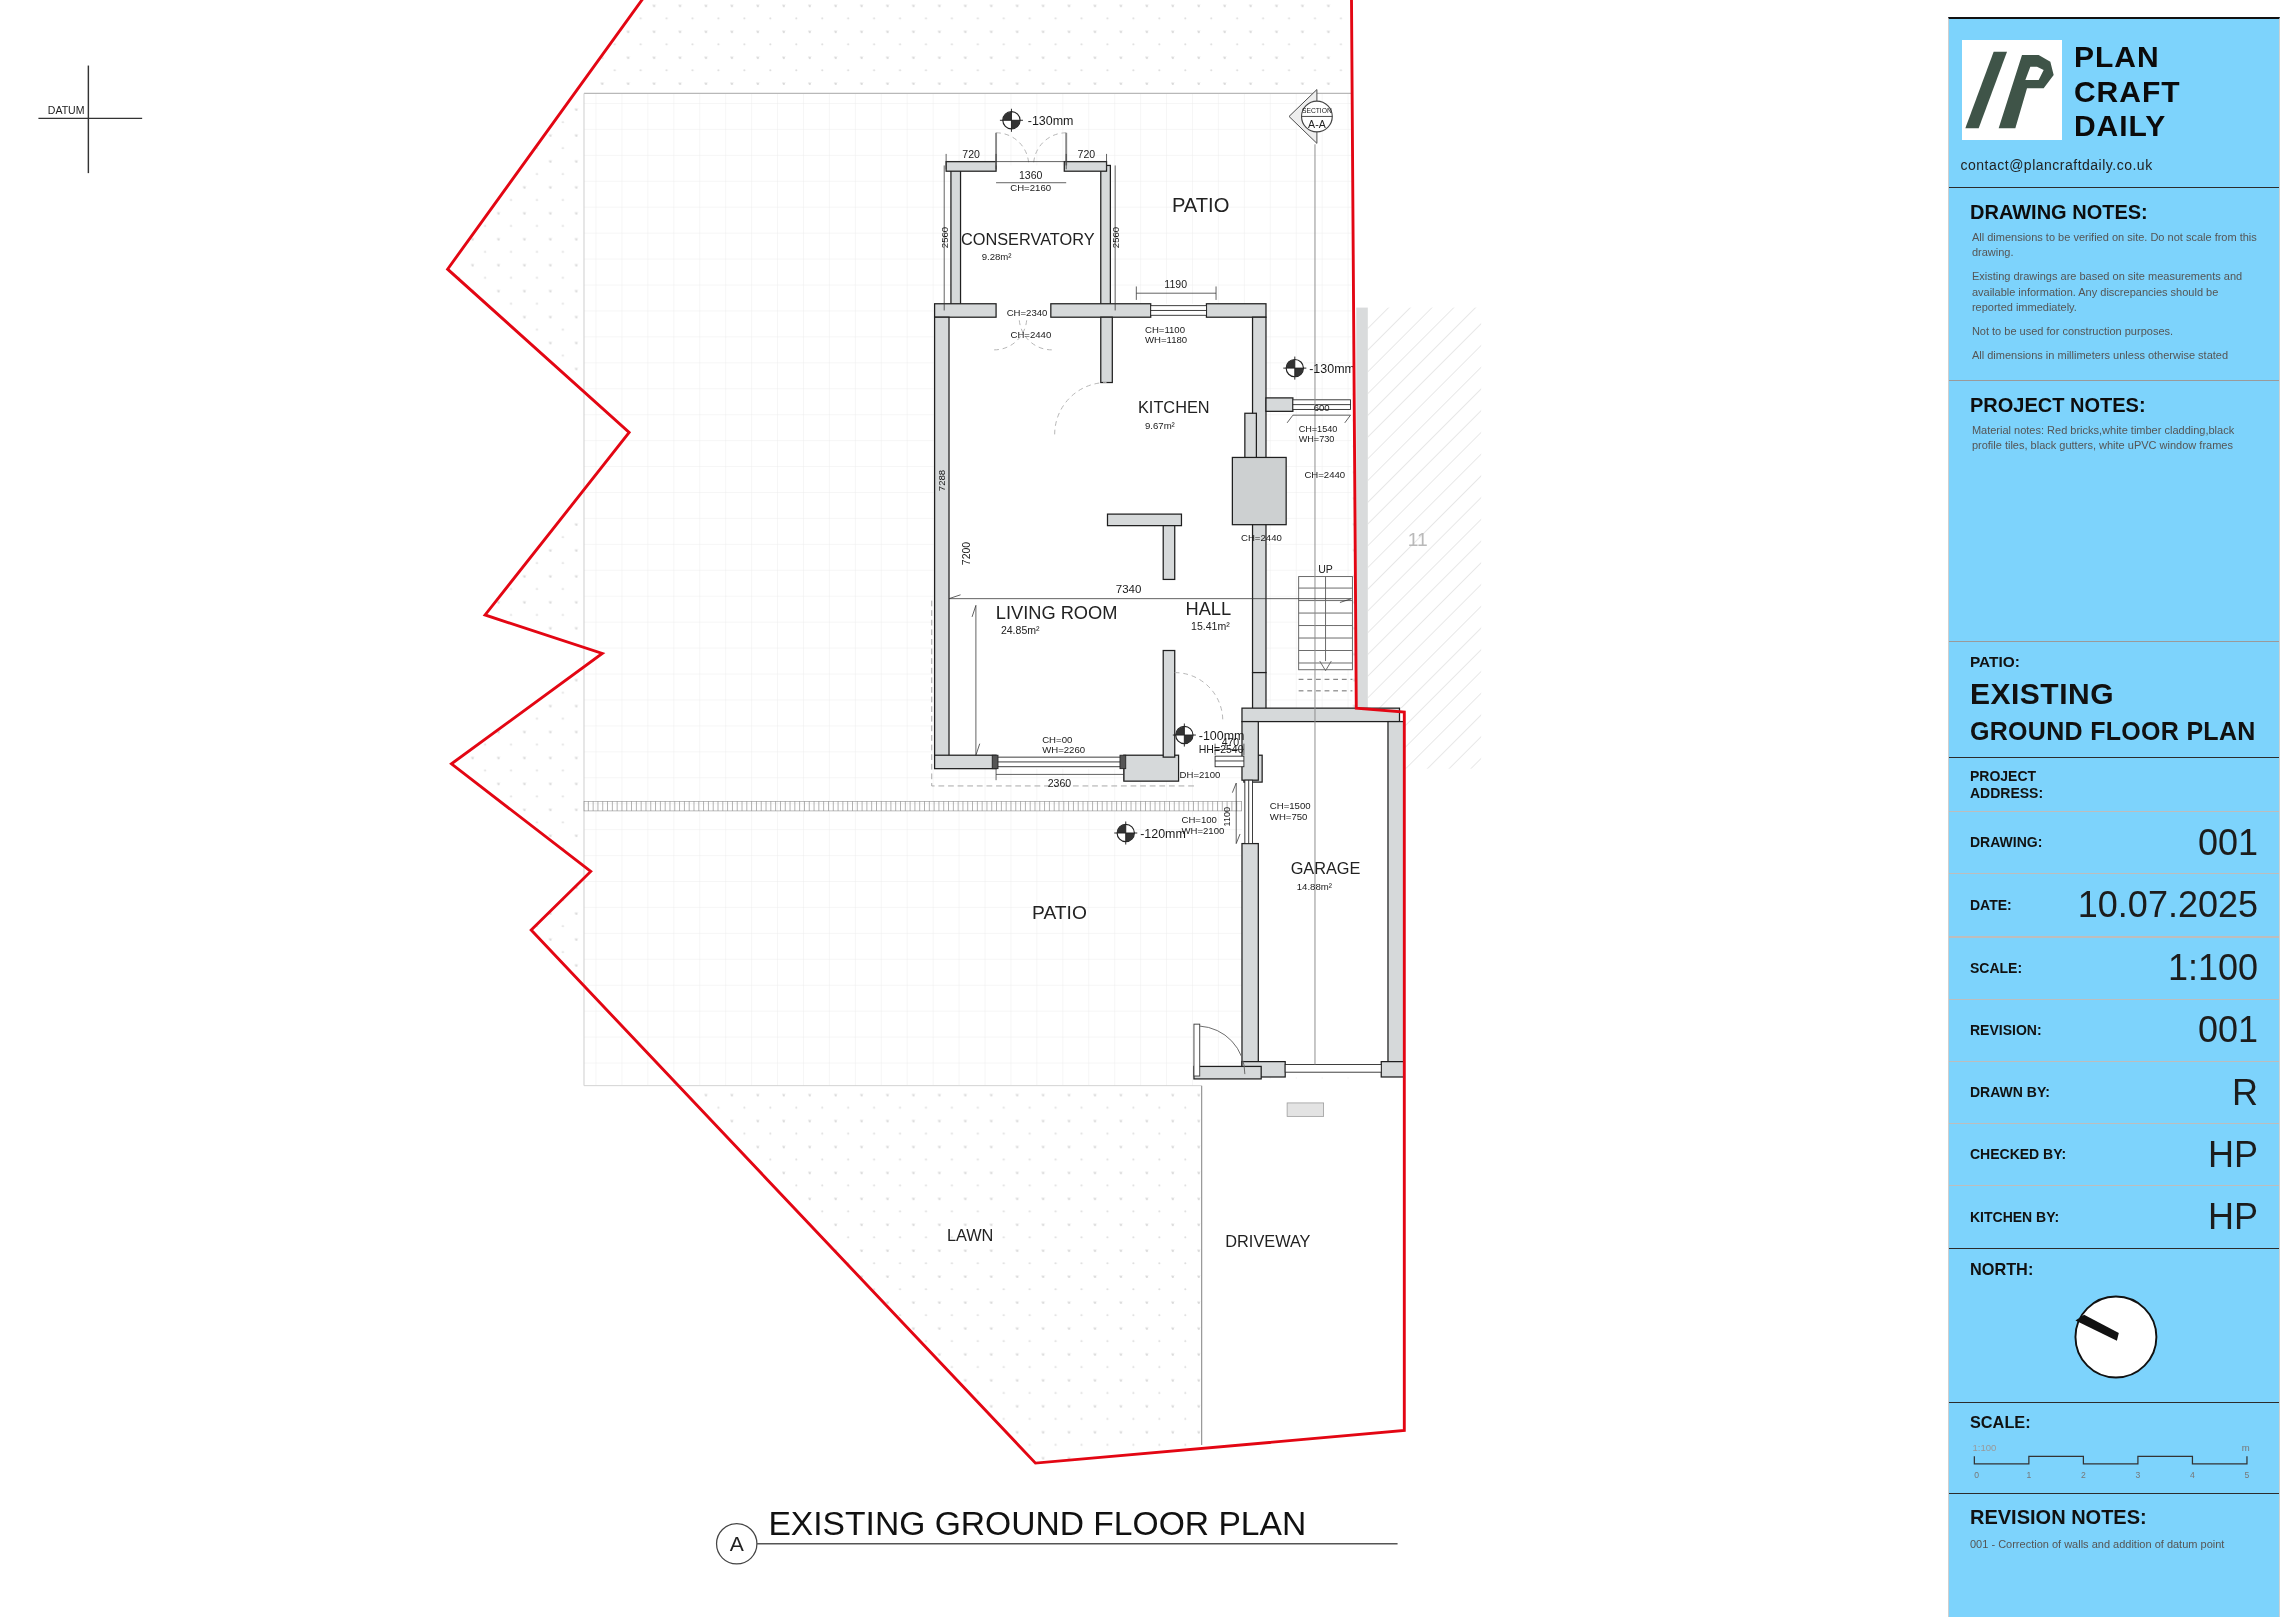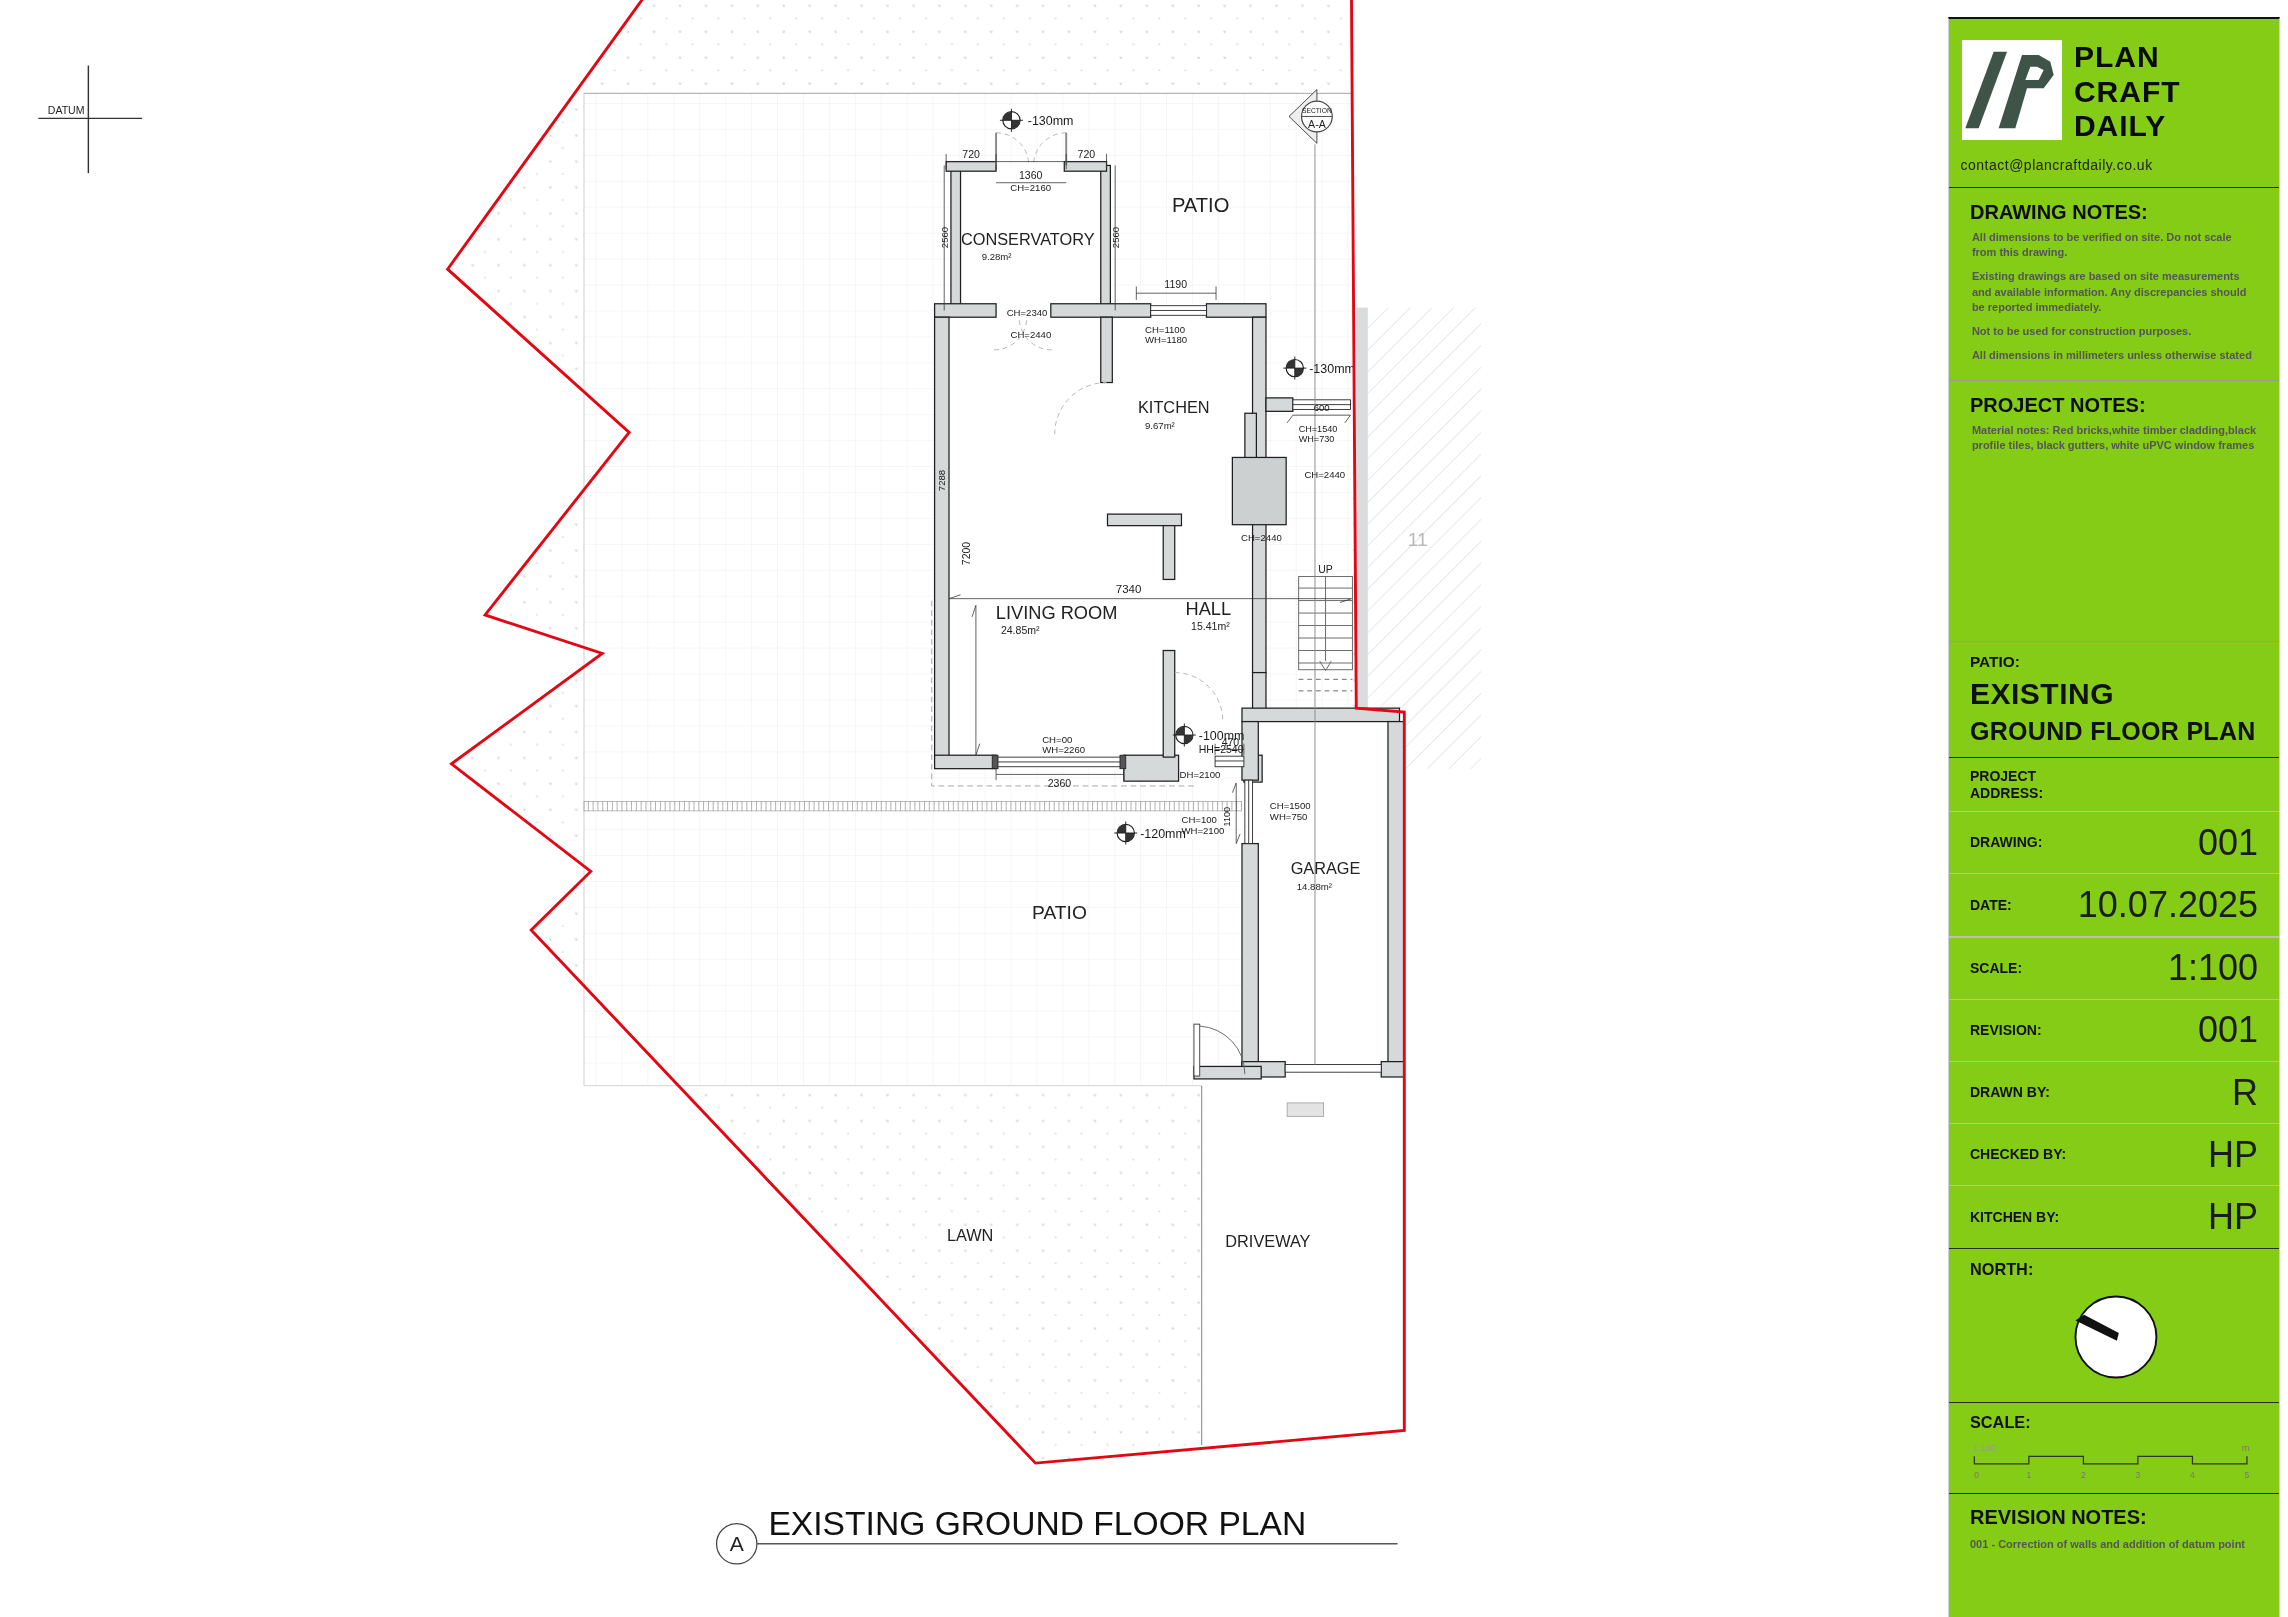--- a/index.html
+++ b/index.html
@@ -2,32 +2,32 @@
 <html><head>
 <meta charset="utf-8">
 <style>
   html,body{margin:0;padding:0;background:#fff;}
   #page{position:relative;width:2288px;height:1618px;background:#ffffff;overflow:hidden;
         font-family:"Liberation Sans",sans-serif;color:#111;}
   #plan-svg{position:absolute;left:0;top:0;}
 
   
   .panel{position:absolute;left:1948px;top:17.3px;width:332px;height:1601px;
-         background:#84cc16;border:1px solid #cfcfcf;border-top:2.9px solid #111;
+         background:#7dd3fc;border:1px solid #cfcfcf;border-top:2.9px solid #111;
          box-sizing:border-box;padding:13.4px 0 0 0;}
   .brandrow{display:flex;align-items:flex-start;padding:7.7px 13.4px 0 13.4px;}
   .logobox{width:100px;height:100px;background:#fff;flex:0 0 auto;}
   .brandname{margin-left:11.5px;font-size:30px;font-weight:700;line-height:1.15;letter-spacing:1px;color:#0b0b0b;}
   .email{padding:13.4px 13.4px 0 11.5px;font-size:14px;color:#222;letter-spacing:0.5px;}
   .div-strong{height:0;border-top:1.9px solid #2b2b2b;margin-top:13.4px;}
   .div-mid{height:0;border-top:1px solid #9a9a9a;}
   .div-light{height:0;border-top:1px solid #bdbdbd;}
   .sect{padding:9.6px 21px 7.7px 21px;}
   .sect h3{margin:3.8px 0 5.8px 0;font-size:20px;font-weight:700;color:#0d0d0d;}
-  .note{font-size:11px;color:#555;line-height:1.4;margin:0 0 8.6px 1.9px;max-width:288px;font-weight:bold;}
+  .note{font-size:11px;color:#555;line-height:1.4;margin:0 0 8.6px 1.9px;max-width:288px;}
   .spacer-notes{height:171px;}
   .titlesect{padding:11.5px 21px 9.6px 21px;}
   .titlesect .tlabel{font-size:15.4px;font-weight:700;}
   .titlesect .t1{font-size:30px;font-weight:700;margin-top:5.8px;letter-spacing:0.5px;}
   .titlesect .t2{font-size:25px;font-weight:700;margin-top:5.8px;letter-spacing:0.3px;}
   .tb-row{display:flex;justify-content:space-between;align-items:center;
           padding:9.6px 21px;min-height:26px;}
   .tb-row .lab{font-size:14px;font-weight:700;white-space:pre-line;line-height:1.2;}
   .tb-row .val{font-size:36px;font-weight:400;color:#1c1c1c;text-align:center;}
   .northsect{padding:9.6px 21px 5.8px 21px;}

